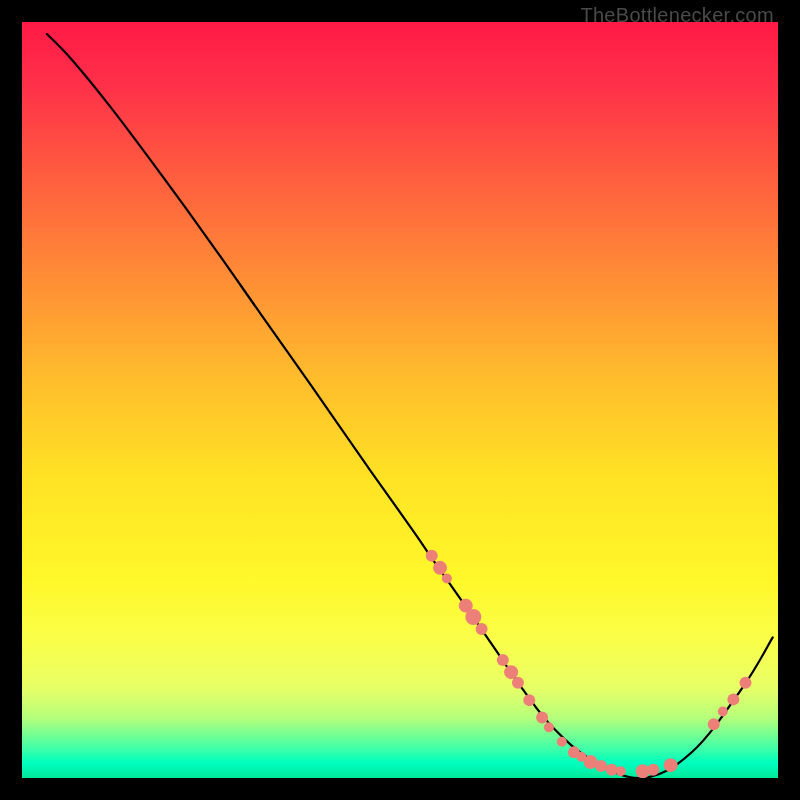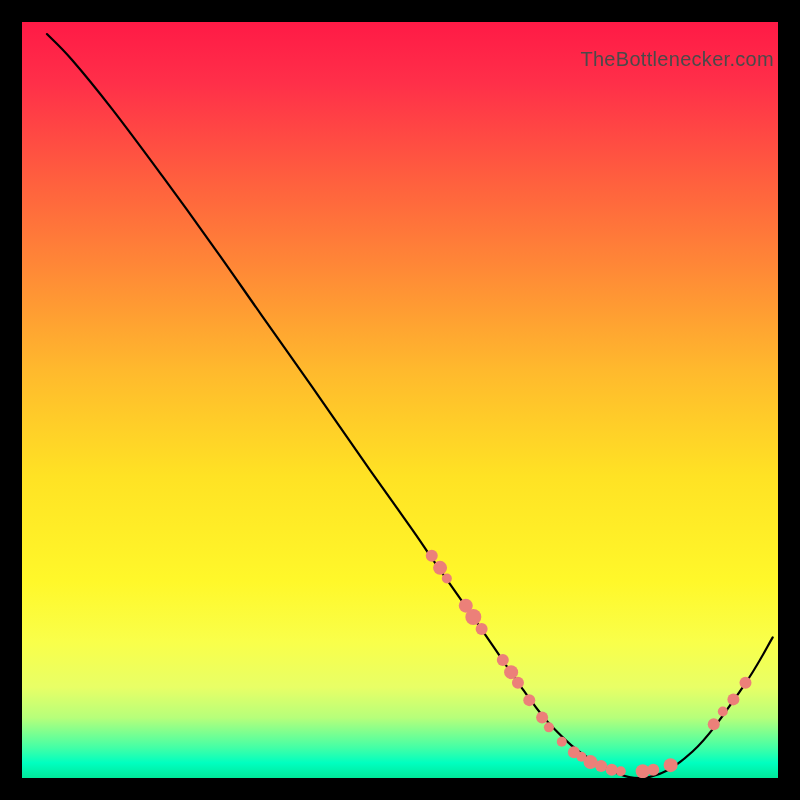--- a/index.html
+++ b/index.html
@@ -34,21 +34,20 @@
   }
   .credit {
     position: absolute;
     top: 4px;
     right: 26px;
     color: #4a4a4a;
     font-size: 20px;
     font-weight: 500;
     letter-spacing: 0.3px;
     z-index: 5;
-    margin-top: 44px;
   }
   svg.curve {
     position: absolute;
     left: 0;
     top: 0;
     width: 756px;
     height: 756px;
     z-index: 3;
   }
   .dot {

